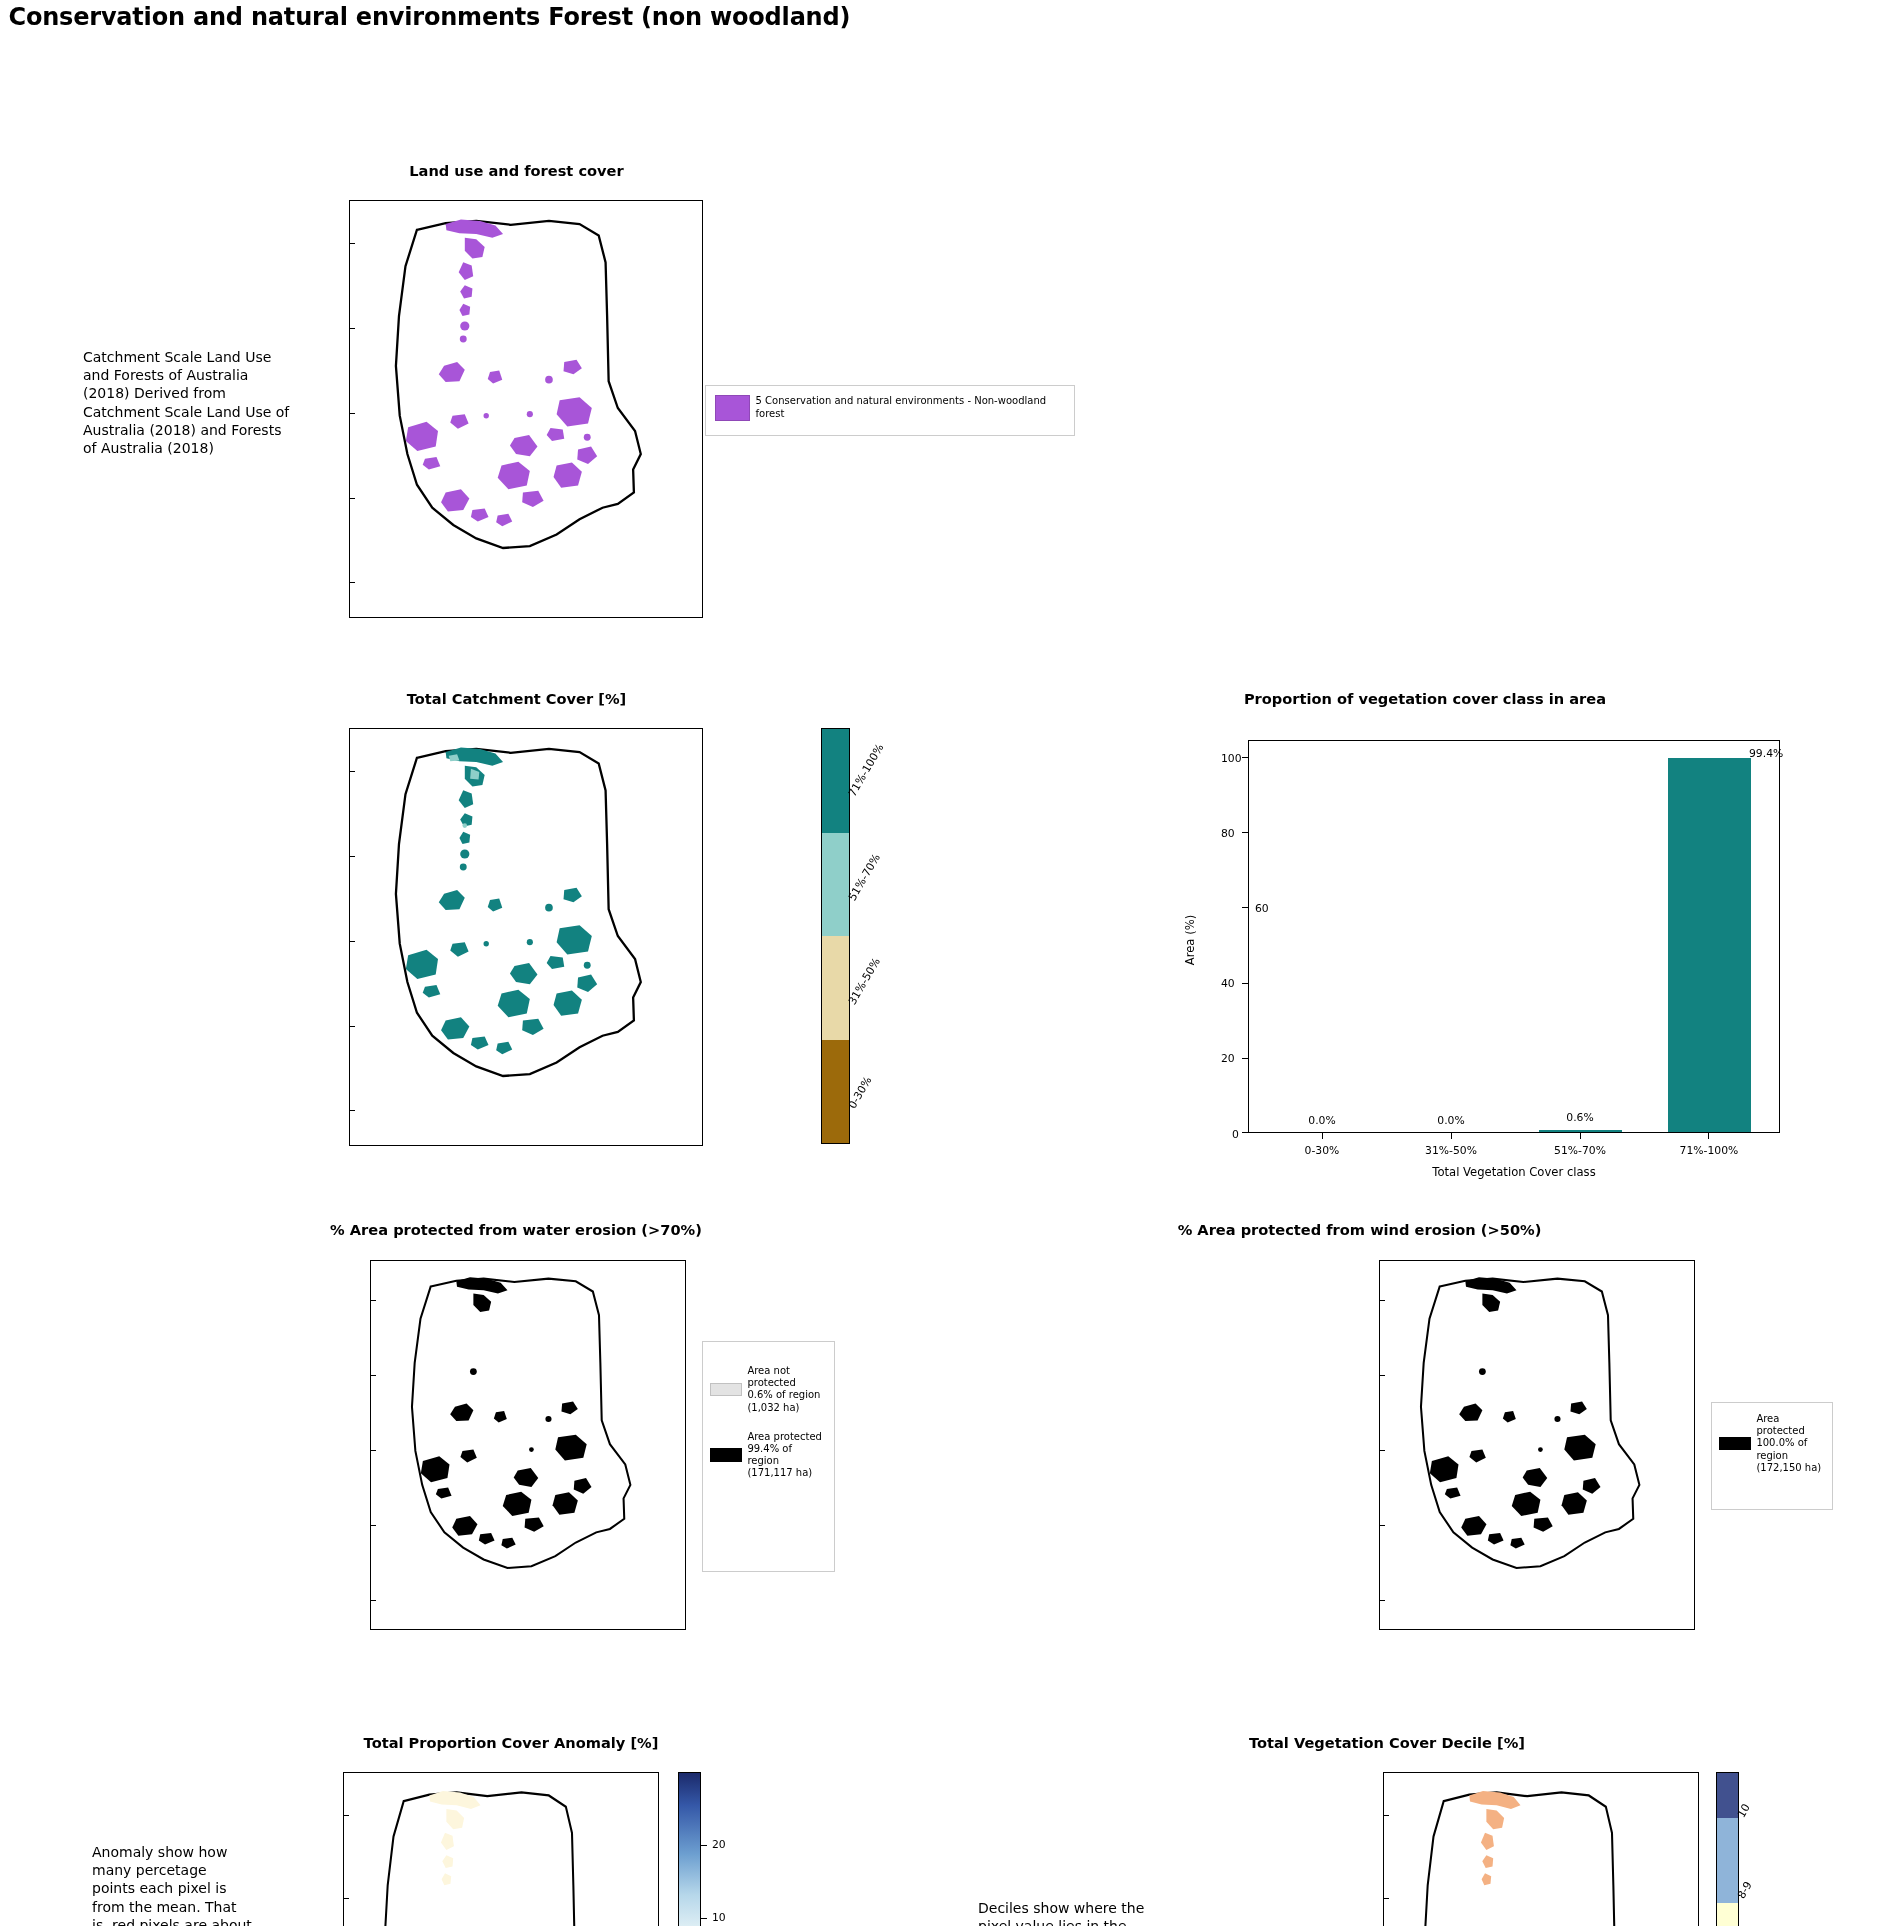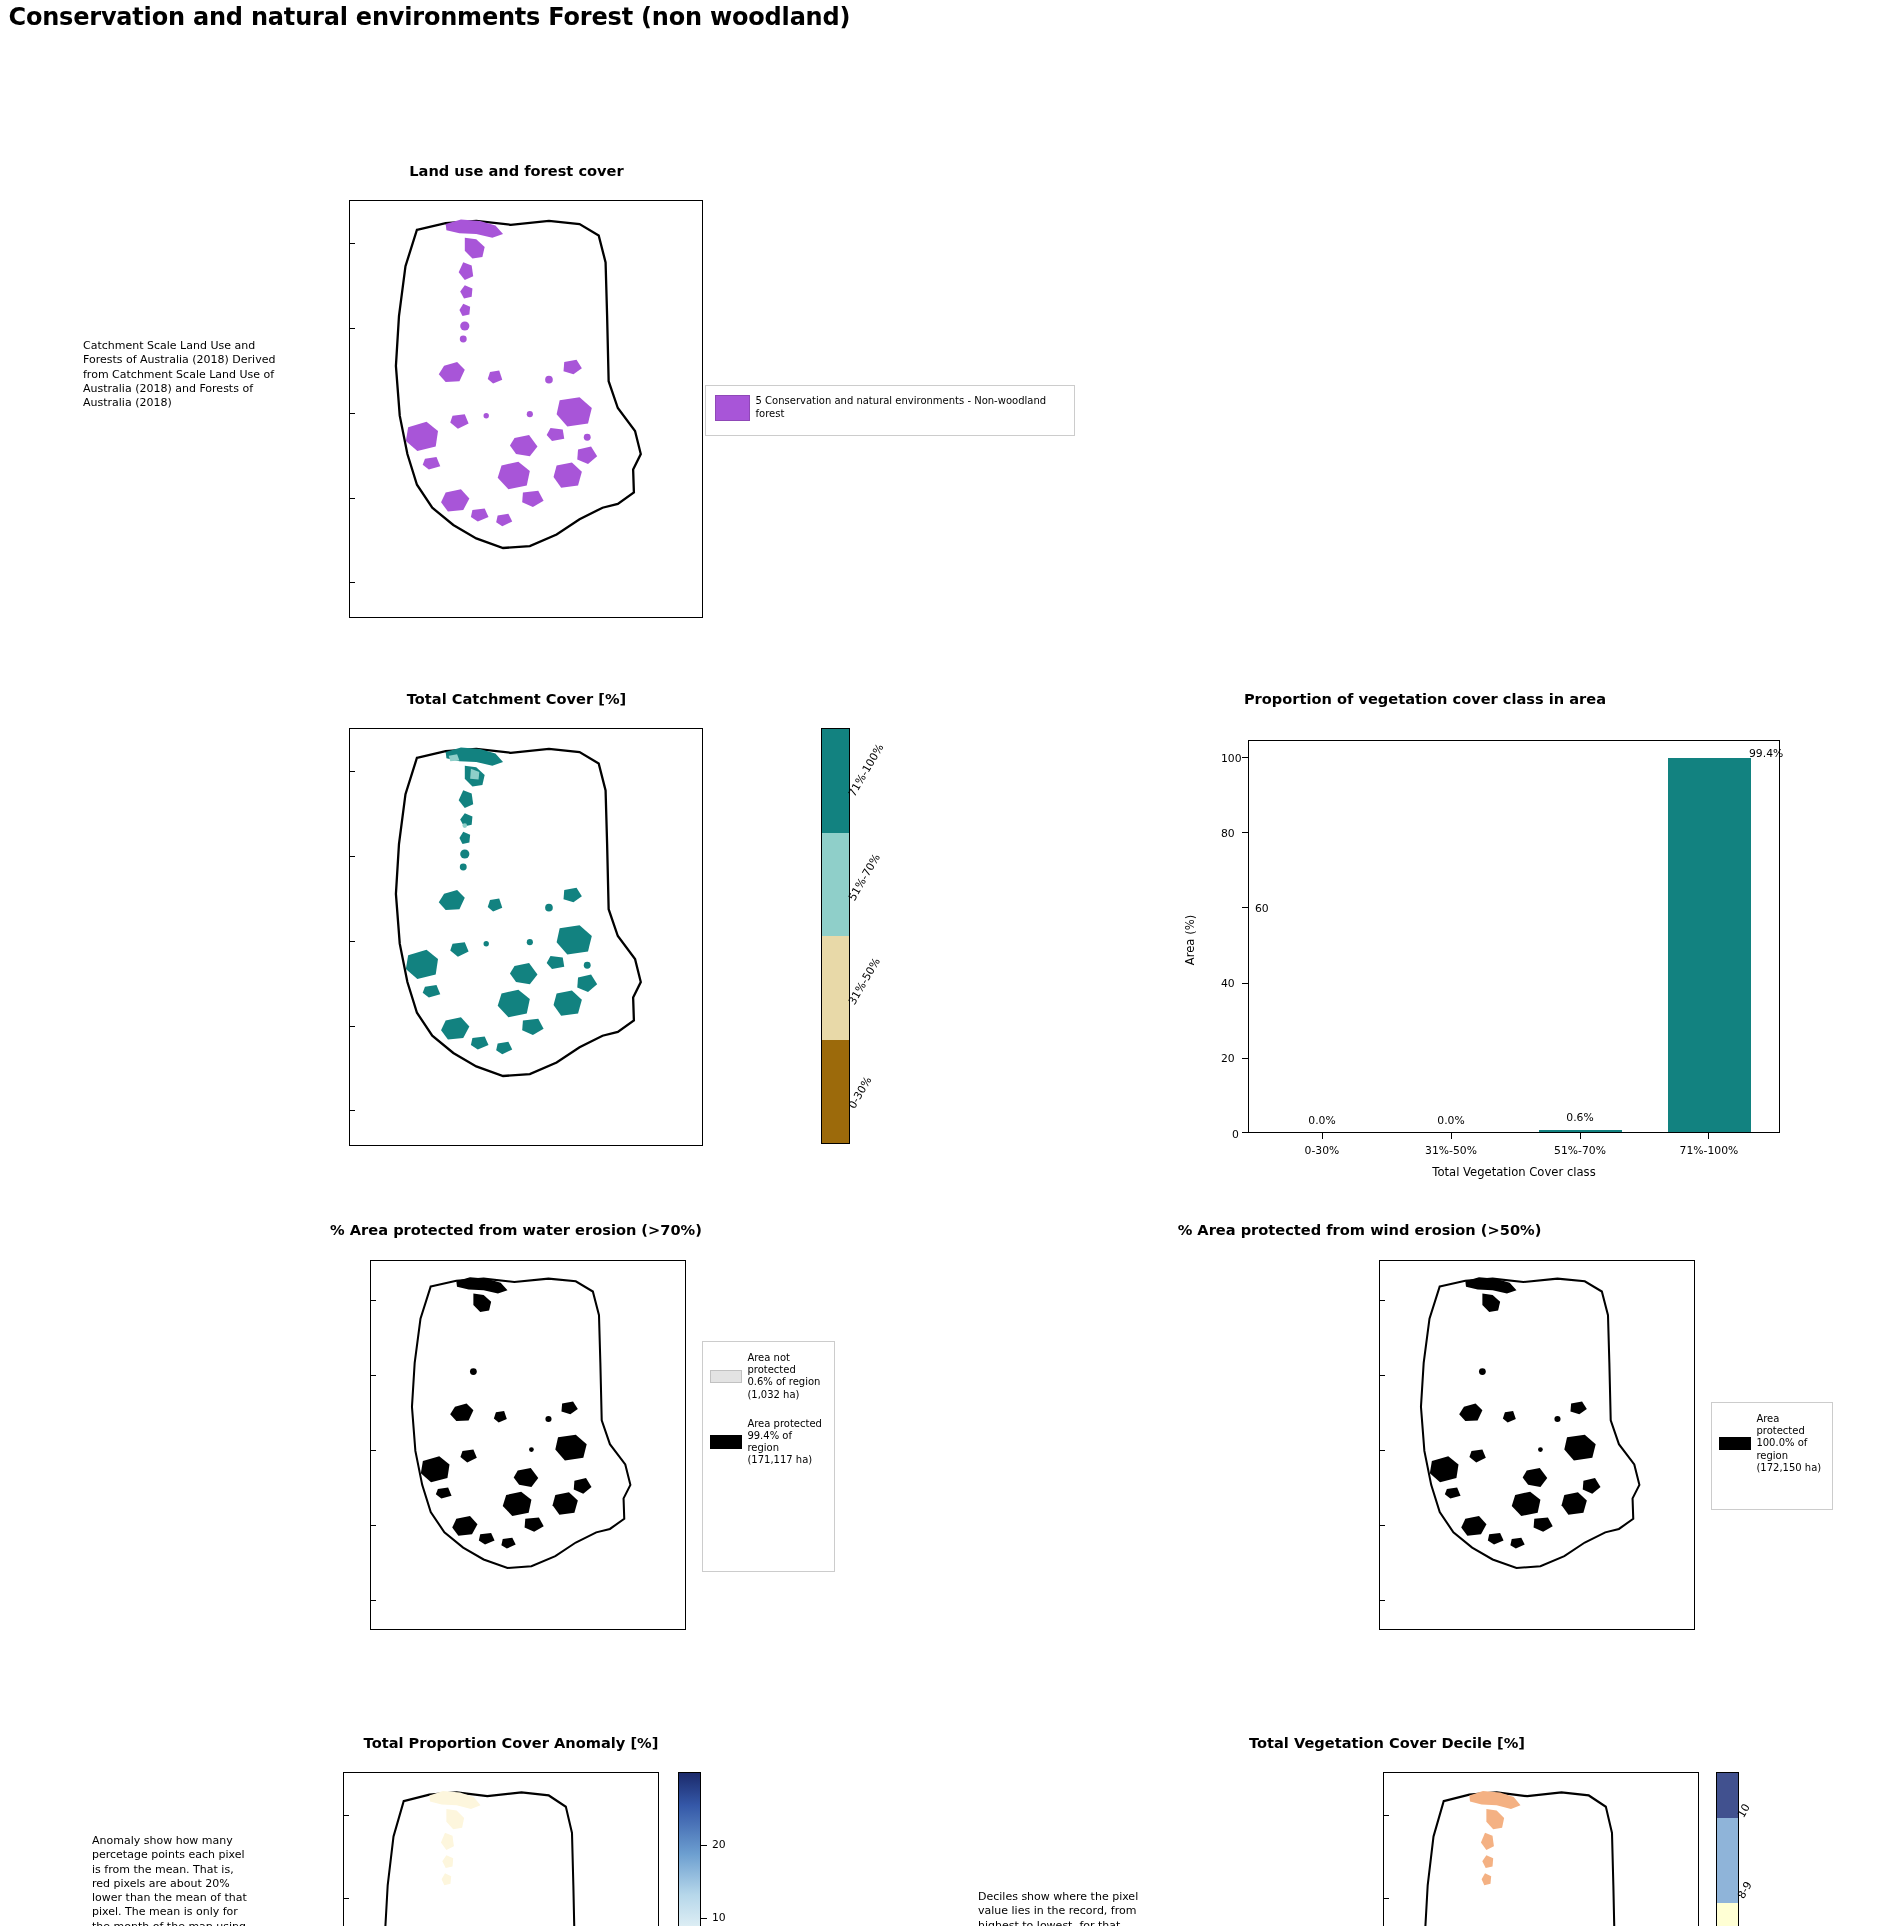--- a/index.html
+++ b/index.html
@@ -34,23 +34,24 @@
   
   .panel-title {
     position: absolute;
     font-size: 14.6px;
     font-weight: bold;
     text-align: center;
     white-space: nowrap;
   }
   .side-note {
     position: absolute;
-    font-size: 11px;
+    font-size: 14px;
     line-height: 1.30;
     text-align: left;
+    margin-top: 9px;
   }
   .map-frame {
     position: absolute;
     border: 1.2px solid #000000;
     background: #ffffff;
     box-sizing: border-box;
     overflow: hidden;
   }
   .map-frame .ticks-b, .map-frame .ticks-l { position:absolute; }
   .tick-b {
@@ -352,21 +353,21 @@
     </div>
     <div class="ticks-l">
       <span class="tick-l" style="top:39px;"></span>
       <span class="tick-l" style="top:114px;"></span>
       <span class="tick-l" style="top:189px;"></span>
       <span class="tick-l" style="top:264px;"></span>
       <span class="tick-l" style="top:339px;"></span>
     </div>
   </div>
 
-  <div class="legend-box" style="left:702px; top:1341px; width:133px; height:231px; padding:10px 7px;">
+  <div class="legend-box" style="left:702px; top:1341px; width:133px; height:231px; padding:23px 7px;">
     <div class="legend-row" style="margin-bottom:17px;">
       <span class="legend-swatch" style="width:30px; height:11.6px; background:#e3e3e3;"></span>
       <span class="legend-label" style="width:76px;">Area not protected 0.6% of region (1,032 ha)</span>
     </div>
     <div class="legend-row">
       <span class="legend-swatch" style="width:30px; height:11.6px; background:#000000;"></span>
       <span class="legend-label" style="width:76px;">Area protected 99.4% of region (171,117 ha)</span>
     </div>
   </div>
 

